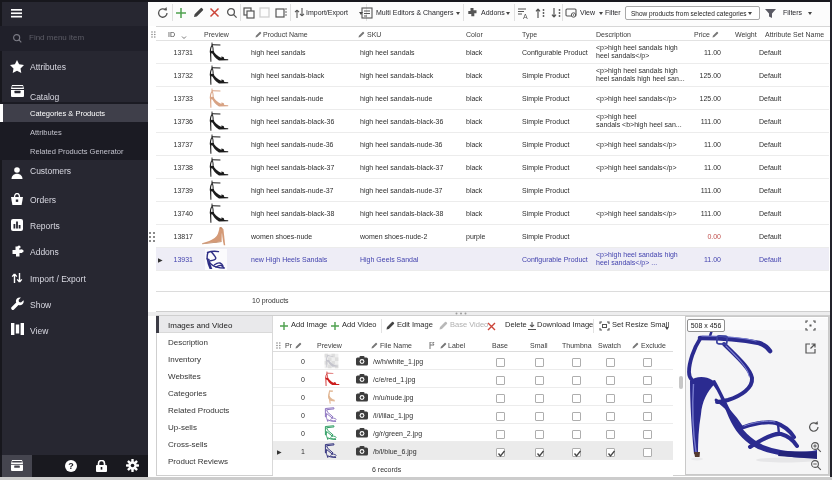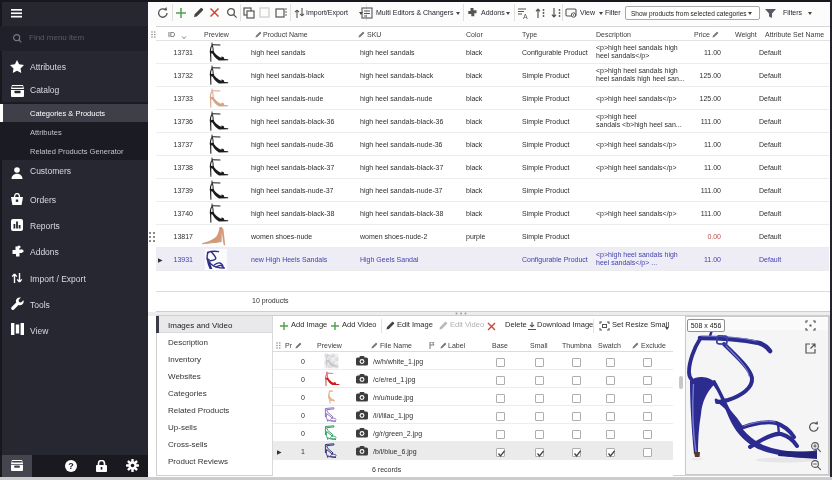--- a/index.html
+++ b/index.html
@@ -80,30 +80,30 @@
     <rect y="0" width="11" height="1.7" fill="#fff"></rect>
     <rect y="3.4" width="11" height="1.7" fill="#fff"></rect>
     <rect y="6.8" width="11" height="1.7" fill="#fff"></rect>
   </svg>
 <svg class="abs" style="left:12px;top:33px" width="11" height="11" viewBox="0 0 13 13">
     <circle cx="5.5" cy="5.5" r="3.6" fill="none" stroke="#7b7b85" stroke-width="1.3"></circle>
     <line x1="8.2" y1="8.2" x2="11" y2="11" stroke="#7b7b85" stroke-width="1.3"></line>
   </svg>
 <div class="abs" id="findtext">Find menu item</div>
 <div class="mtext" style="top:62px">Attributes</div>
-<div class="mtext" style="top:85px">Catalog</div>
+<div class="mtext" style="top:92px">Catalog</div>
 <div class="stext" style="top:109px;color:#fff">Categories &amp; Products</div>
 <div class="stext" style="top:128px">Attributes</div>
 <div class="stext" style="top:147px">Related Products Generator</div>
 <div class="mtext" style="top:166px">Customers</div>
 <div class="mtext" style="top:195px">Orders</div>
 <div class="mtext" style="top:221px">Reports</div>
 <div class="mtext" style="top:247px">Addons</div>
 <div class="mtext" style="top:274px">Import / Export</div>
-<div class="mtext" style="top:300px">Tools</div>
+<div class="mtext" style="top:300px">Show</div>
 <div class="mtext" style="top:326px">View</div>
 
 <svg class="abs" style="left:10px;top:60px" width="14" height="13" viewBox="0 0 14 13">
     <path d="M7 0l2.1 4.3 4.9.7-3.5 3.4.8 4.6L7 10.8 2.7 13l.8-4.6L0 5l4.9-.7z" fill="#fff"></path>
   </svg>
 <svg class="abs" style="left:11px;top:85px" width="13" height="12" viewBox="0 0 13 12">
     <path d="M1 0h11l1 4H0z" fill="#fff"></path>
     <path d="M0 5h13v6a1 1 0 0 1-1 1H1a1 1 0 0 1-1-1z" fill="#fff"></path>
     <rect x="3.5" y="5.8" width="6" height="2.4" rx="0.5" fill="#272731"></rect>
     <rect x="1.2" y="1.1" width="10.6" height="1.6" fill="#272731"></rect>
@@ -505,21 +505,21 @@
     <path d="M5 1v8M1 5h8" stroke="#4fa14f" stroke-width="1.4"></path>
   </svg>
 <div class="btext" style="left:342px">Add Video</div>
 <svg class="abs" style="left:385px;top:321px" width="10" height="10" viewBox="0 0 10 10">
     <path d="M1.5 8.5l.5-2.4 5-5a.9.9 0 0 1 1.3 0l.6.6a.9.9 0 0 1 0 1.3l-5 5z" fill="#444"></path>
   </svg>
 <div class="btext" style="left:397px">Edit Image</div>
 <svg class="abs" style="left:438px;top:321px" width="10" height="10" viewBox="0 0 10 10">
     <path d="M1.5 8.5l.5-2.4 5-5a.9.9 0 0 1 1.3 0l.6.6a.9.9 0 0 1 0 1.3l-5 5z" fill="#b9b9b9"></path>
   </svg>
-<div class="btext" style="left:450px;color:#b0b0b0">Edit Video</div>
+<div class="btext" style="left:450px;color:#b0b0b0">Base Video</div>
 <svg class="abs" style="left:487px;top:322px" width="9" height="9" viewBox="0 0 9 9">
     <path d="M1 1l7 7M8 1L1 8" stroke="#cc4438" stroke-width="1.4"></path>
   </svg>
 <div class="btext" style="left:505px">Delete</div>
 <svg class="abs" style="left:527px;top:321px" width="10" height="10" viewBox="0 0 10 10">
     <path d="M5 1v5M5 6L3 3.8M5 6l2-2.2M1 8.5h8" stroke="#555" stroke-width="1.1" fill="none"></path>
   </svg>
 <div class="btext" style="left:537px">Download Image</div>
 <svg class="abs" style="left:599px;top:321px" width="11" height="10" viewBox="0 0 11 10">
     <path d="M1 3V1h2M8 1h2v2M10 7v2H8M3 9H1V7" stroke="#555" stroke-width="1.1" fill="none"></path>

